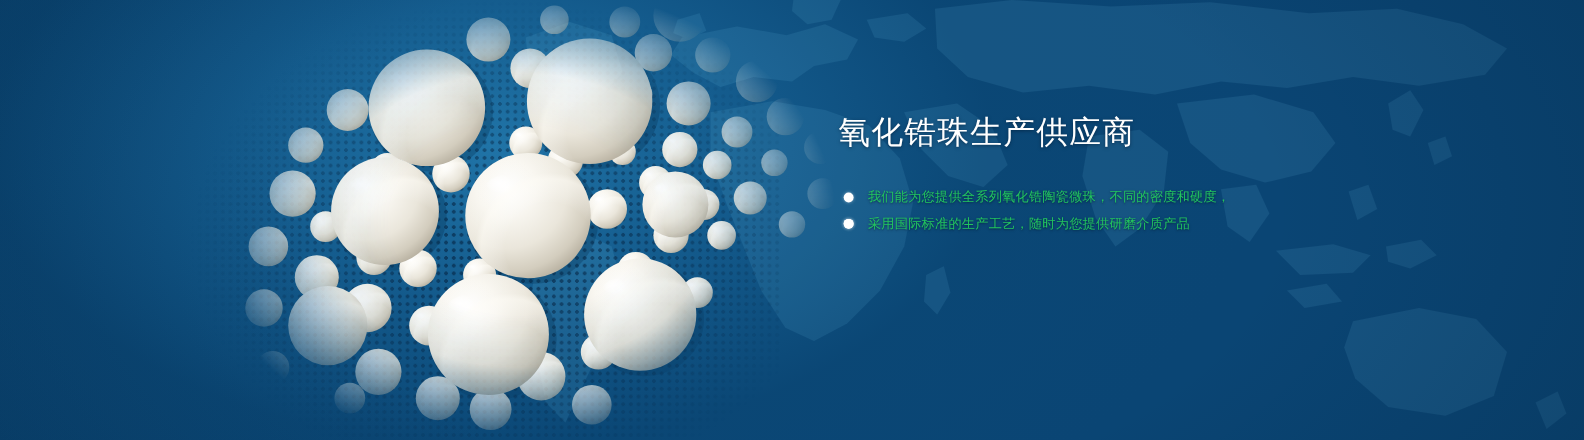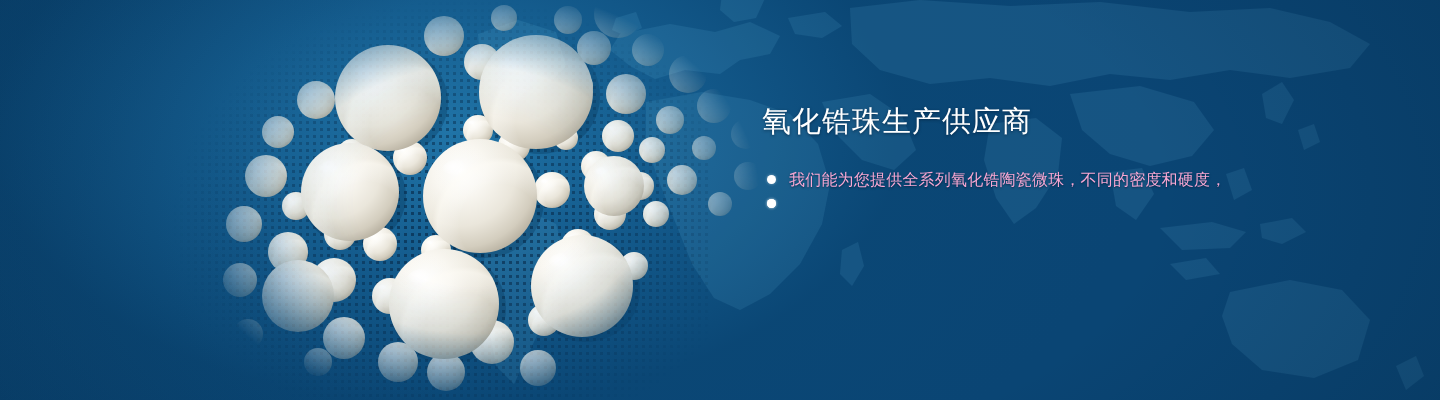--- a/index.html
+++ b/index.html
@@ -109,22 +109,22 @@
     white-space: nowrap;
   }
   .bullets {
     list-style: none;
     margin: 0;
     padding: 0;
   }
   .bullet {
     position: relative;
     padding-left: 27px;
-    color: #f9a8d4;
-    font-size: 16px;
+    color: #22c55e;
+    font-size: 12px;
     line-height: 23px;
     margin-bottom: 1px;
     text-shadow: 0 1px 2px rgba(0,18,36,0.6);
     letter-spacing: 0.2px;
   }
   .bullet .dot {
     position: absolute;
     left: 5px;
     top: 7px;
     width: 9px;
@@ -314,18 +314,19 @@
         <span class="dot"></span>
         <span>我们能为您提供全系列氧化锆陶瓷微珠，不同的密度和硬度，</span>
       </li>
 
       <li class="bullet">
         <span class="dot"></span>
       </li>
 
       <li class="bullet">
         <span class="dot"></span>
+        <span>采用国际标准的生产工艺，随时为您提供研磨介质产品</span>
       </li>
 
     </ul>
   </div>
 
 </div>
 
 </body></html>

